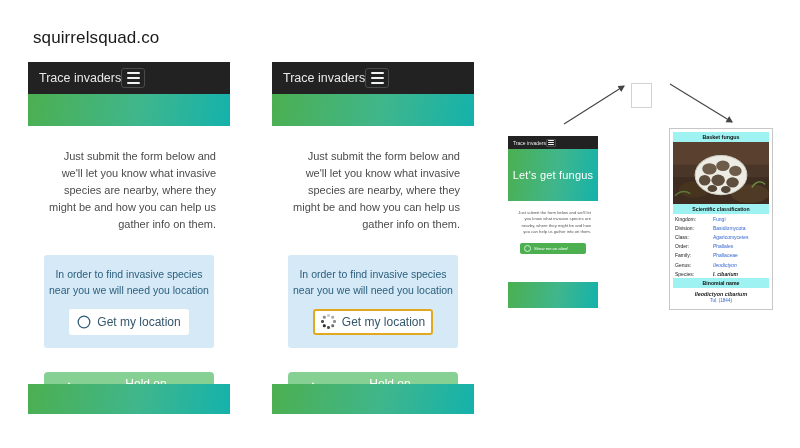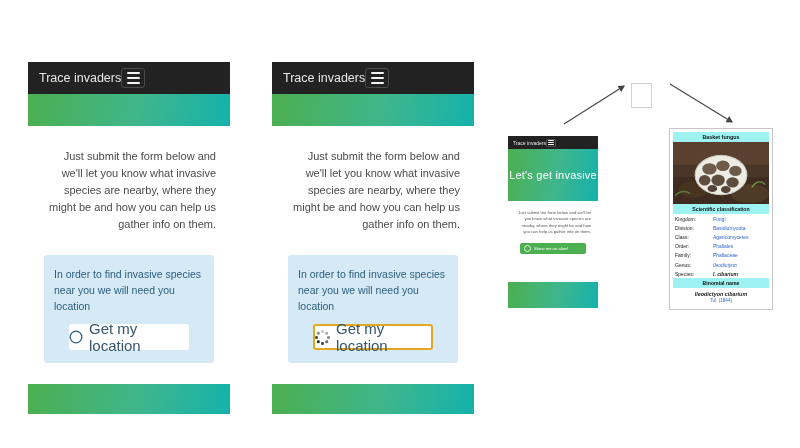--- a/index.html
+++ b/index.html
@@ -53,28 +53,28 @@
   
   .intro {
     text-align: right; color: #4b4b4b; line-height: 1.55;
   }
   .mock-a .intro, .mock-b .intro { padding: 22px 14px 0; font-size: 11px; }
   .mock-c .intro { padding: 9px 7px 0; font-size: 4.2px; line-height: 1.5; color: #555; }
 
   
   .loc-panel {
     background: #d6e9f6; border-radius: 3px;
-    margin: 22px 16px 0; padding: 12px 10px 13px; 
+    margin: 22px 16px 0; padding: 12px 0 13px; text-align: center;
   }
   .loc-panel-text { color: #2b5f7e; font-size: 10.5px; line-height: 1.5; }
   .loc-btn {
     margin: 10px auto 0; background: #ffffff; border-radius: 3px;
     width: 120px; height: 26px;
     display: flex; align-items: center; justify-content: center; gap: 6px;
-    color: #34566b; font-size: 15px;
+    color: #34566b; font-size: 12px;
   }
   .loc-btn.focused { border: 2px solid #e3a81e; }
 
   .compass { width: 14px; height: 14px; flex: 0 0 auto; }
 
   
   .spinner { position: relative; width: 15px; height: 15px; flex: 0 0 auto; }
   .spinner span {
     position: absolute; width: 2.6px; height: 2.6px; border-radius: 50%;
     background: #2f2f2f; left: 6.2px; top: 6.2px;
@@ -134,20 +134,21 @@
     text-align: center; font-weight: bold; font-style: italic;
     font-size: 5.4px; padding: 3px 0 1px; color: #202122;
   }
   .tb-auth { text-align: center; font-size: 4.6px; padding-bottom: 3px; color: #3366cc; }
 </style>
 </head>
 <body>
 
 <div id="board">
 
+  <div id="site-label">squirrelsquad.co</div>
 
   <div class="mock mock-a">
     <div class="topbar">
       <span class="topbar-title">Trace invaders</span>
       <span class="burger">
           <i></i>
           <i></i>
           <i></i>
         </span>
     </div>
@@ -227,21 +228,21 @@
   <div class="mock mock-c">
     <div class="topbar">
       <span class="topbar-title">Trace invaders</span>
       <span class="burger">
           <i></i>
           <i></i>
           <i></i>
         </span>
     </div>
     <div class="hero">
-      <span class="hero-title">Let's get invasive</span>
+      <span class="hero-title">Let's get fungus</span>
     </div>
     <p class="intro">Just submit the form below and we'll let you know what invasive species are nearby, where they might be and how you can help us gather info on them.</p>
     <div class="cta-sm">
       <span class="cta-sm-ring"></span>
       <span class="cta-sm-label">Show me an alien!</span>
     </div>
     <div class="footband"></div>
   </div>
 
   <svg id="arrows" viewBox="0 0 190 80">

